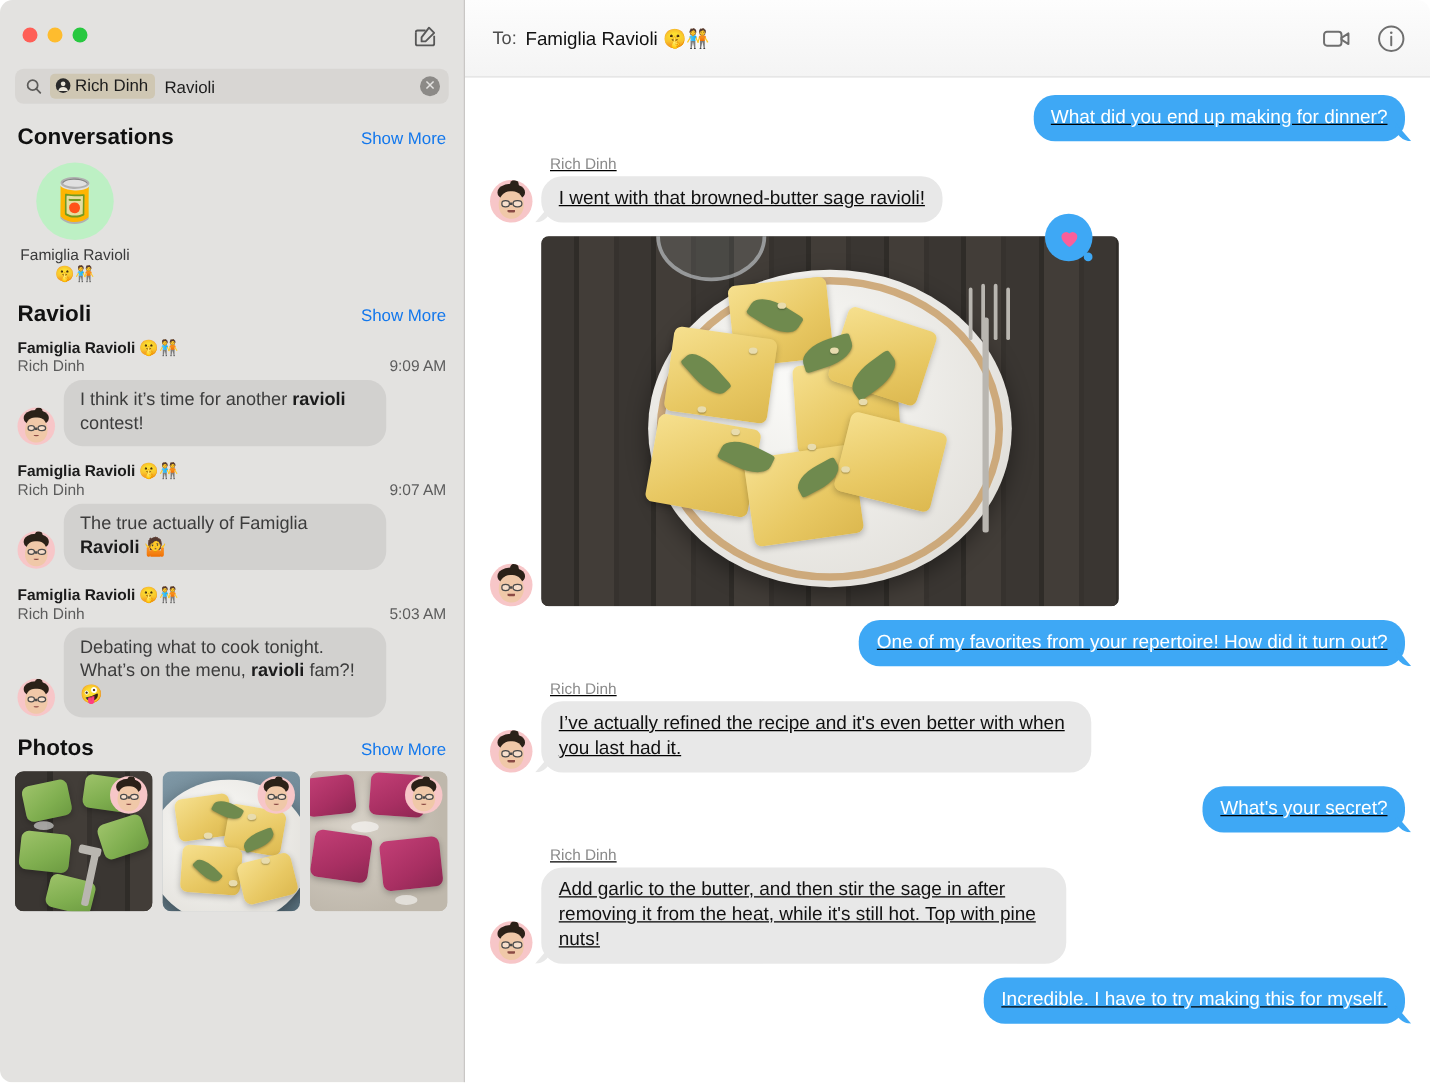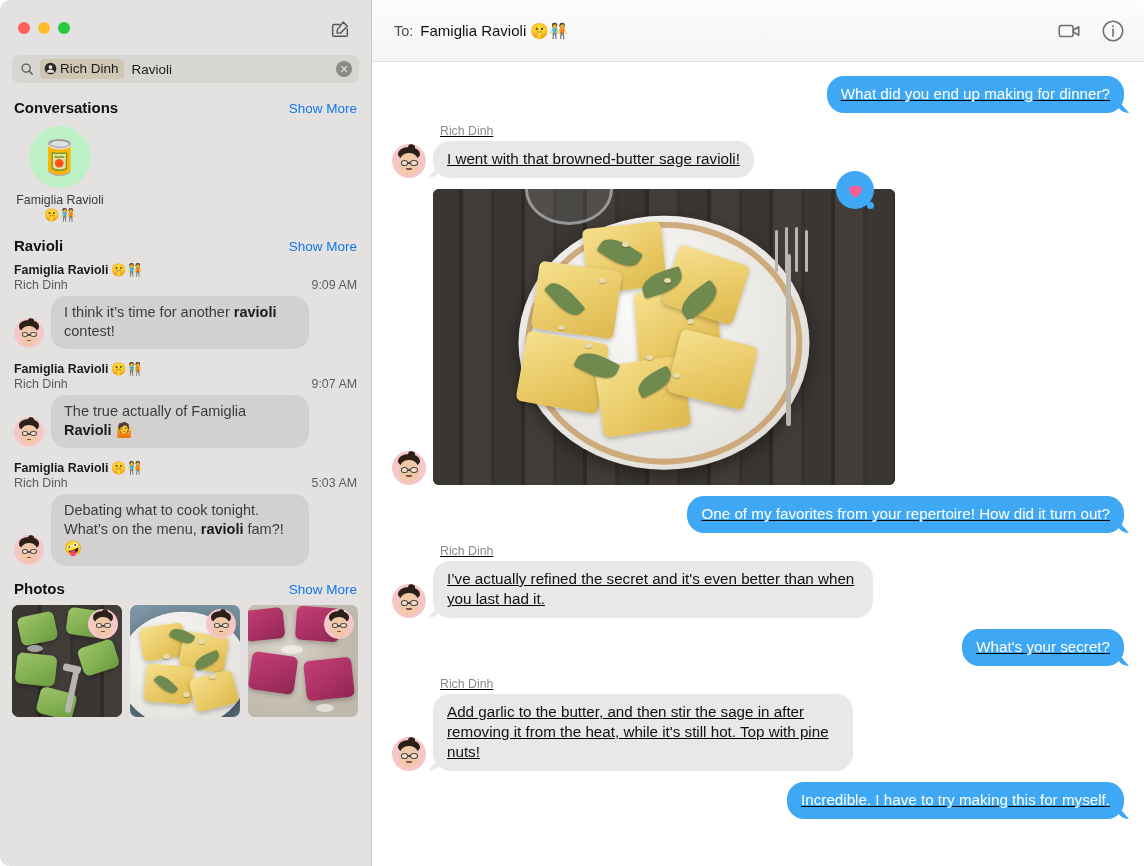--- a/index.html
+++ b/index.html
@@ -70,21 +70,21 @@
     display: flex; align-items: center; justify-content: center;
     font-size: 11px; line-height: 1; cursor: pointer;
     font-family: "Liberation Sans", sans-serif;
   }
 
   .sidebar-scroll { flex: 1 1 auto; overflow: hidden; }
   .section-head {
     display: flex; align-items: baseline; justify-content: space-between;
     padding: 4px 14px 6px 14px;
   }
-  .section-title { font-size: 15px; font-weight: bold; color: #111; }
+  .section-title { font-size: 18px; font-weight: bold; color: #111; }
   .show-more { font-size: 13.5px; color: #1277ec; cursor: pointer; }
 
   
   .conv-row { padding: 4px 14px 10px 14px; display: flex; gap: 14px; }
   .conv-item { width: 92px; text-align: center; cursor: pointer; }
   .conv-avatar {
     width: 62px; height: 62px; border-radius: 50%;
     background: #bdf0c4;
     margin: 0 auto 5px auto;
     display: flex; align-items: center; justify-content: center;
@@ -626,21 +626,21 @@
               <span class="memoji">
                   <span class="mj-hair"></span>
                   <span class="mj-tuft"></span>
                   <span class="mj-face"></span>
                   <span class="mj-glass l"></span>
                   <span class="mj-glass r"></span>
                   <span class="mj-bridge"></span>
                   <span class="mj-mouth"></span>
                 </span>
             </span>
-            <div class="bubble gray" style="max-width:440px">I’ve actually refined the secret and it's even better than when you last had it.</div>
+            <div class="bubble gray" style="max-width:440px">I’ve actually refined the recipe and it's even better with when you last had it.</div>
           </div>
         </div>
       </div>
 
       <div class="row out">
         <div class="bubble blue">What's your secret?</div>
       </div>
 
       <div class="row in">
         <div class="in-wrap">

